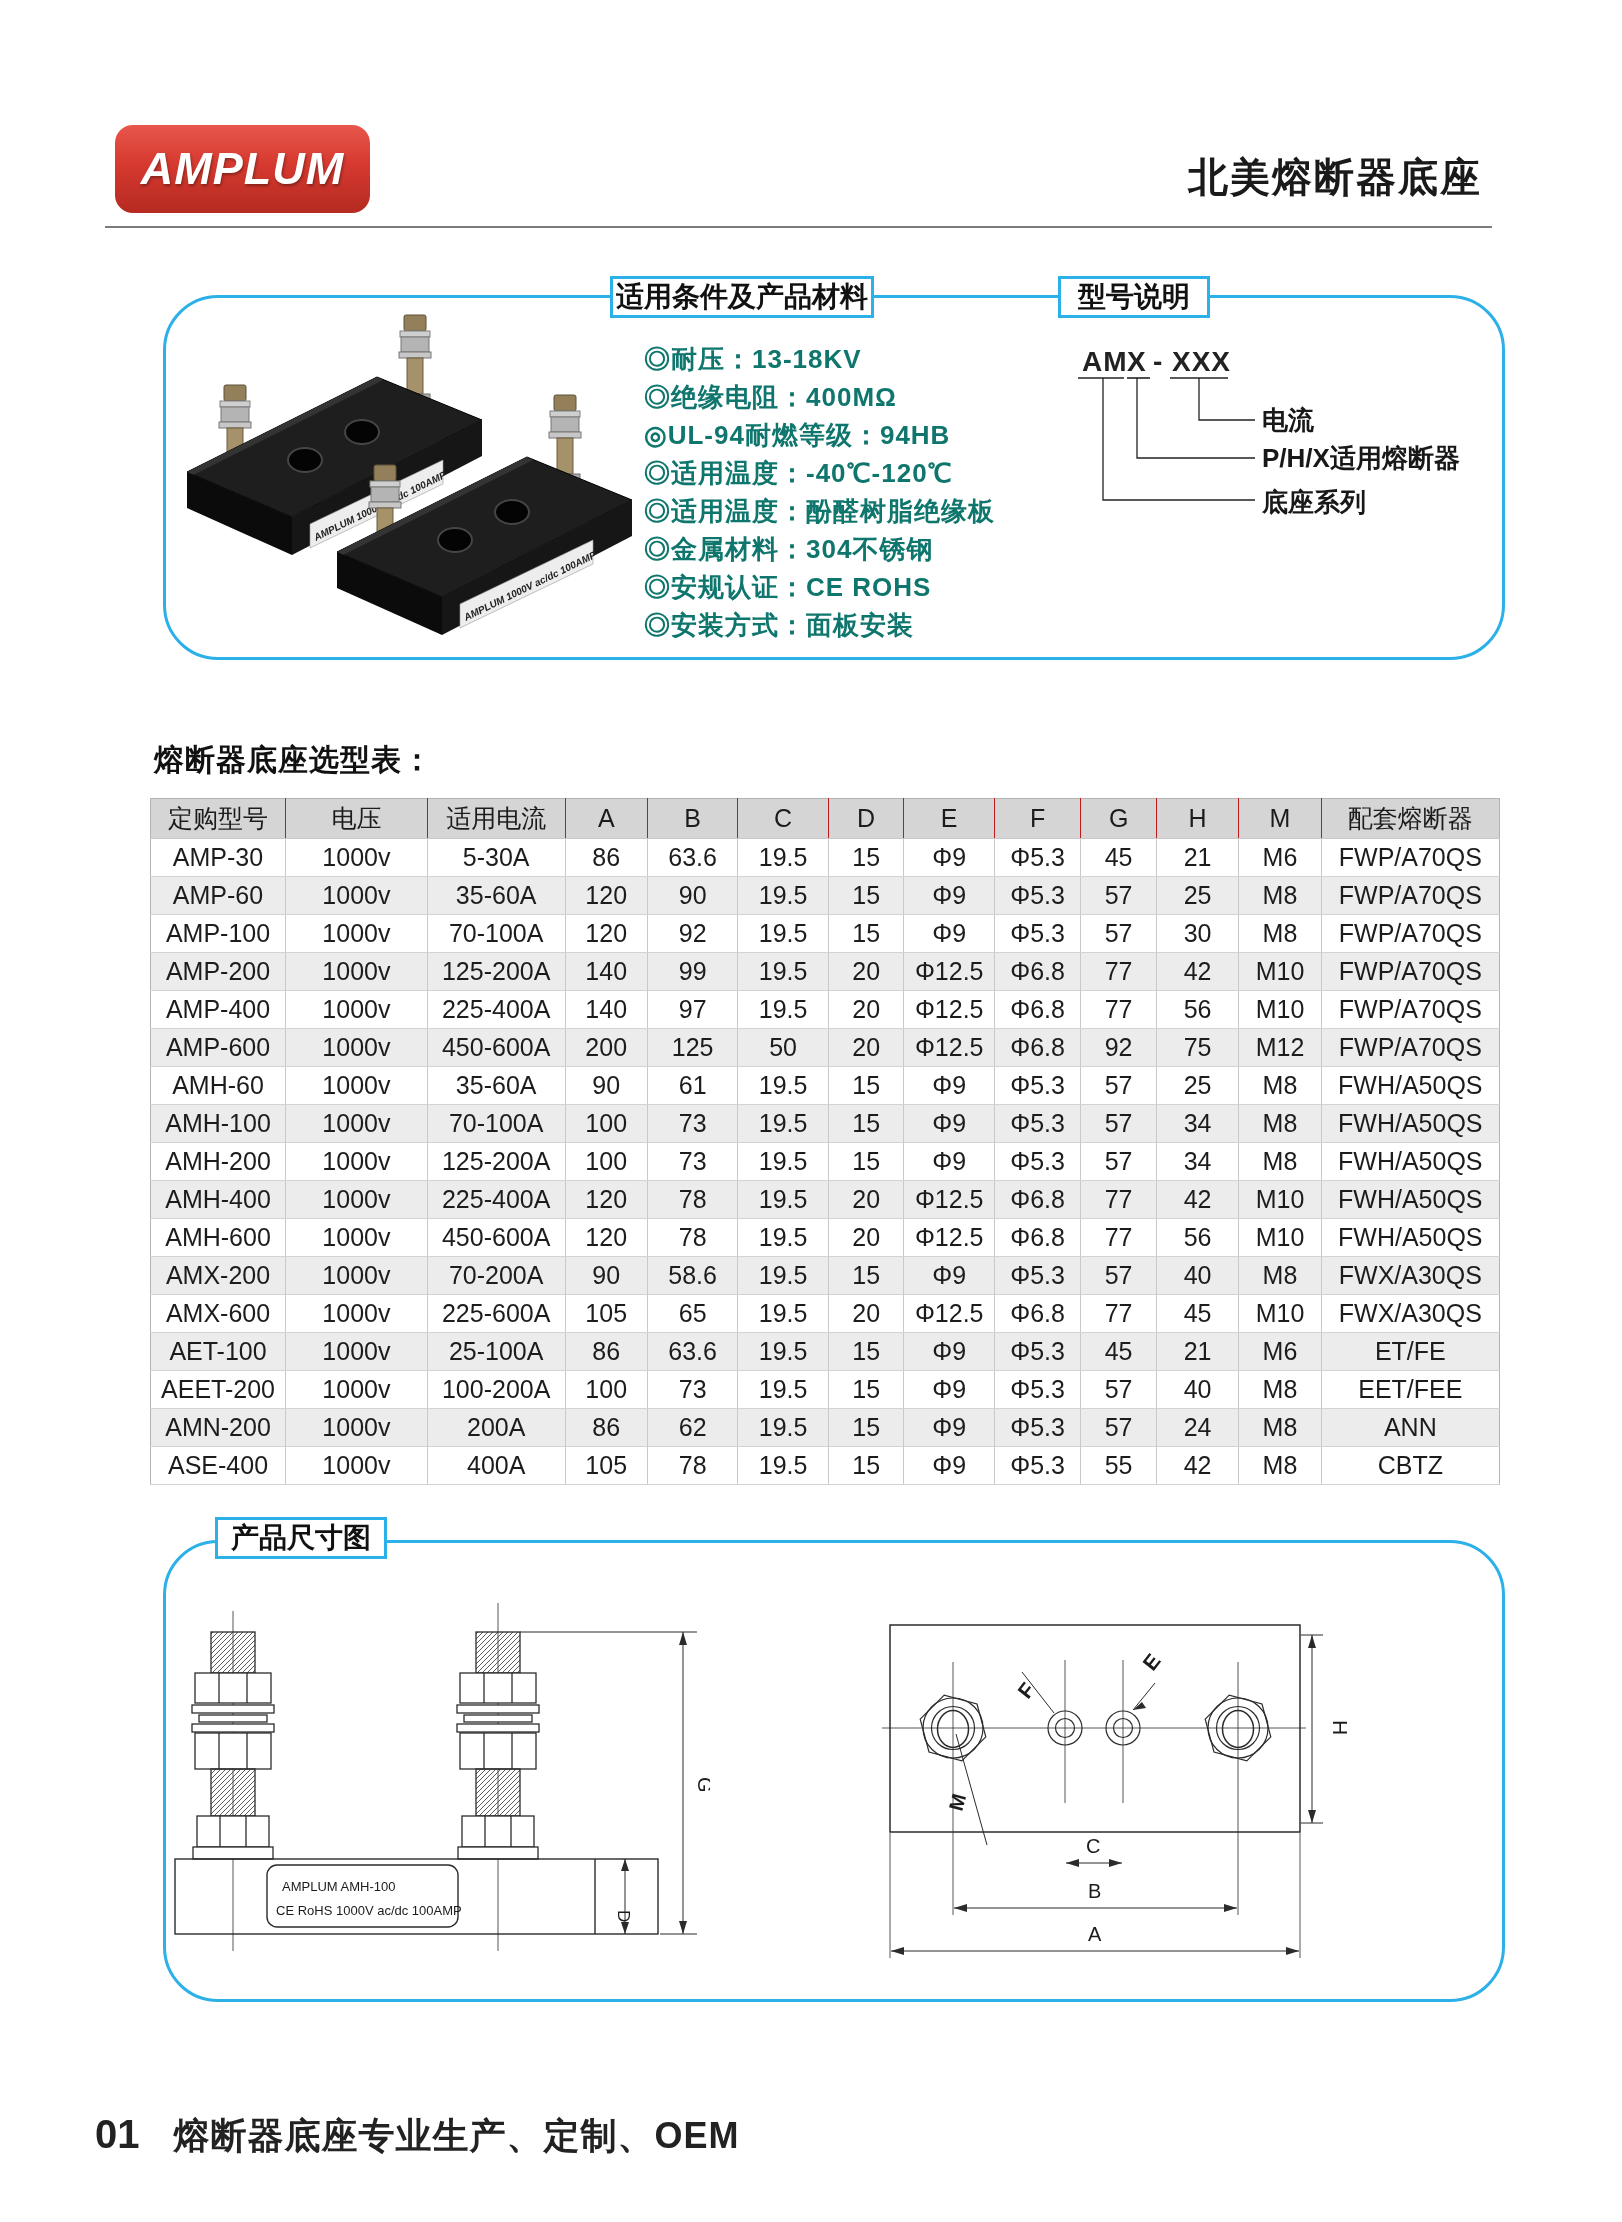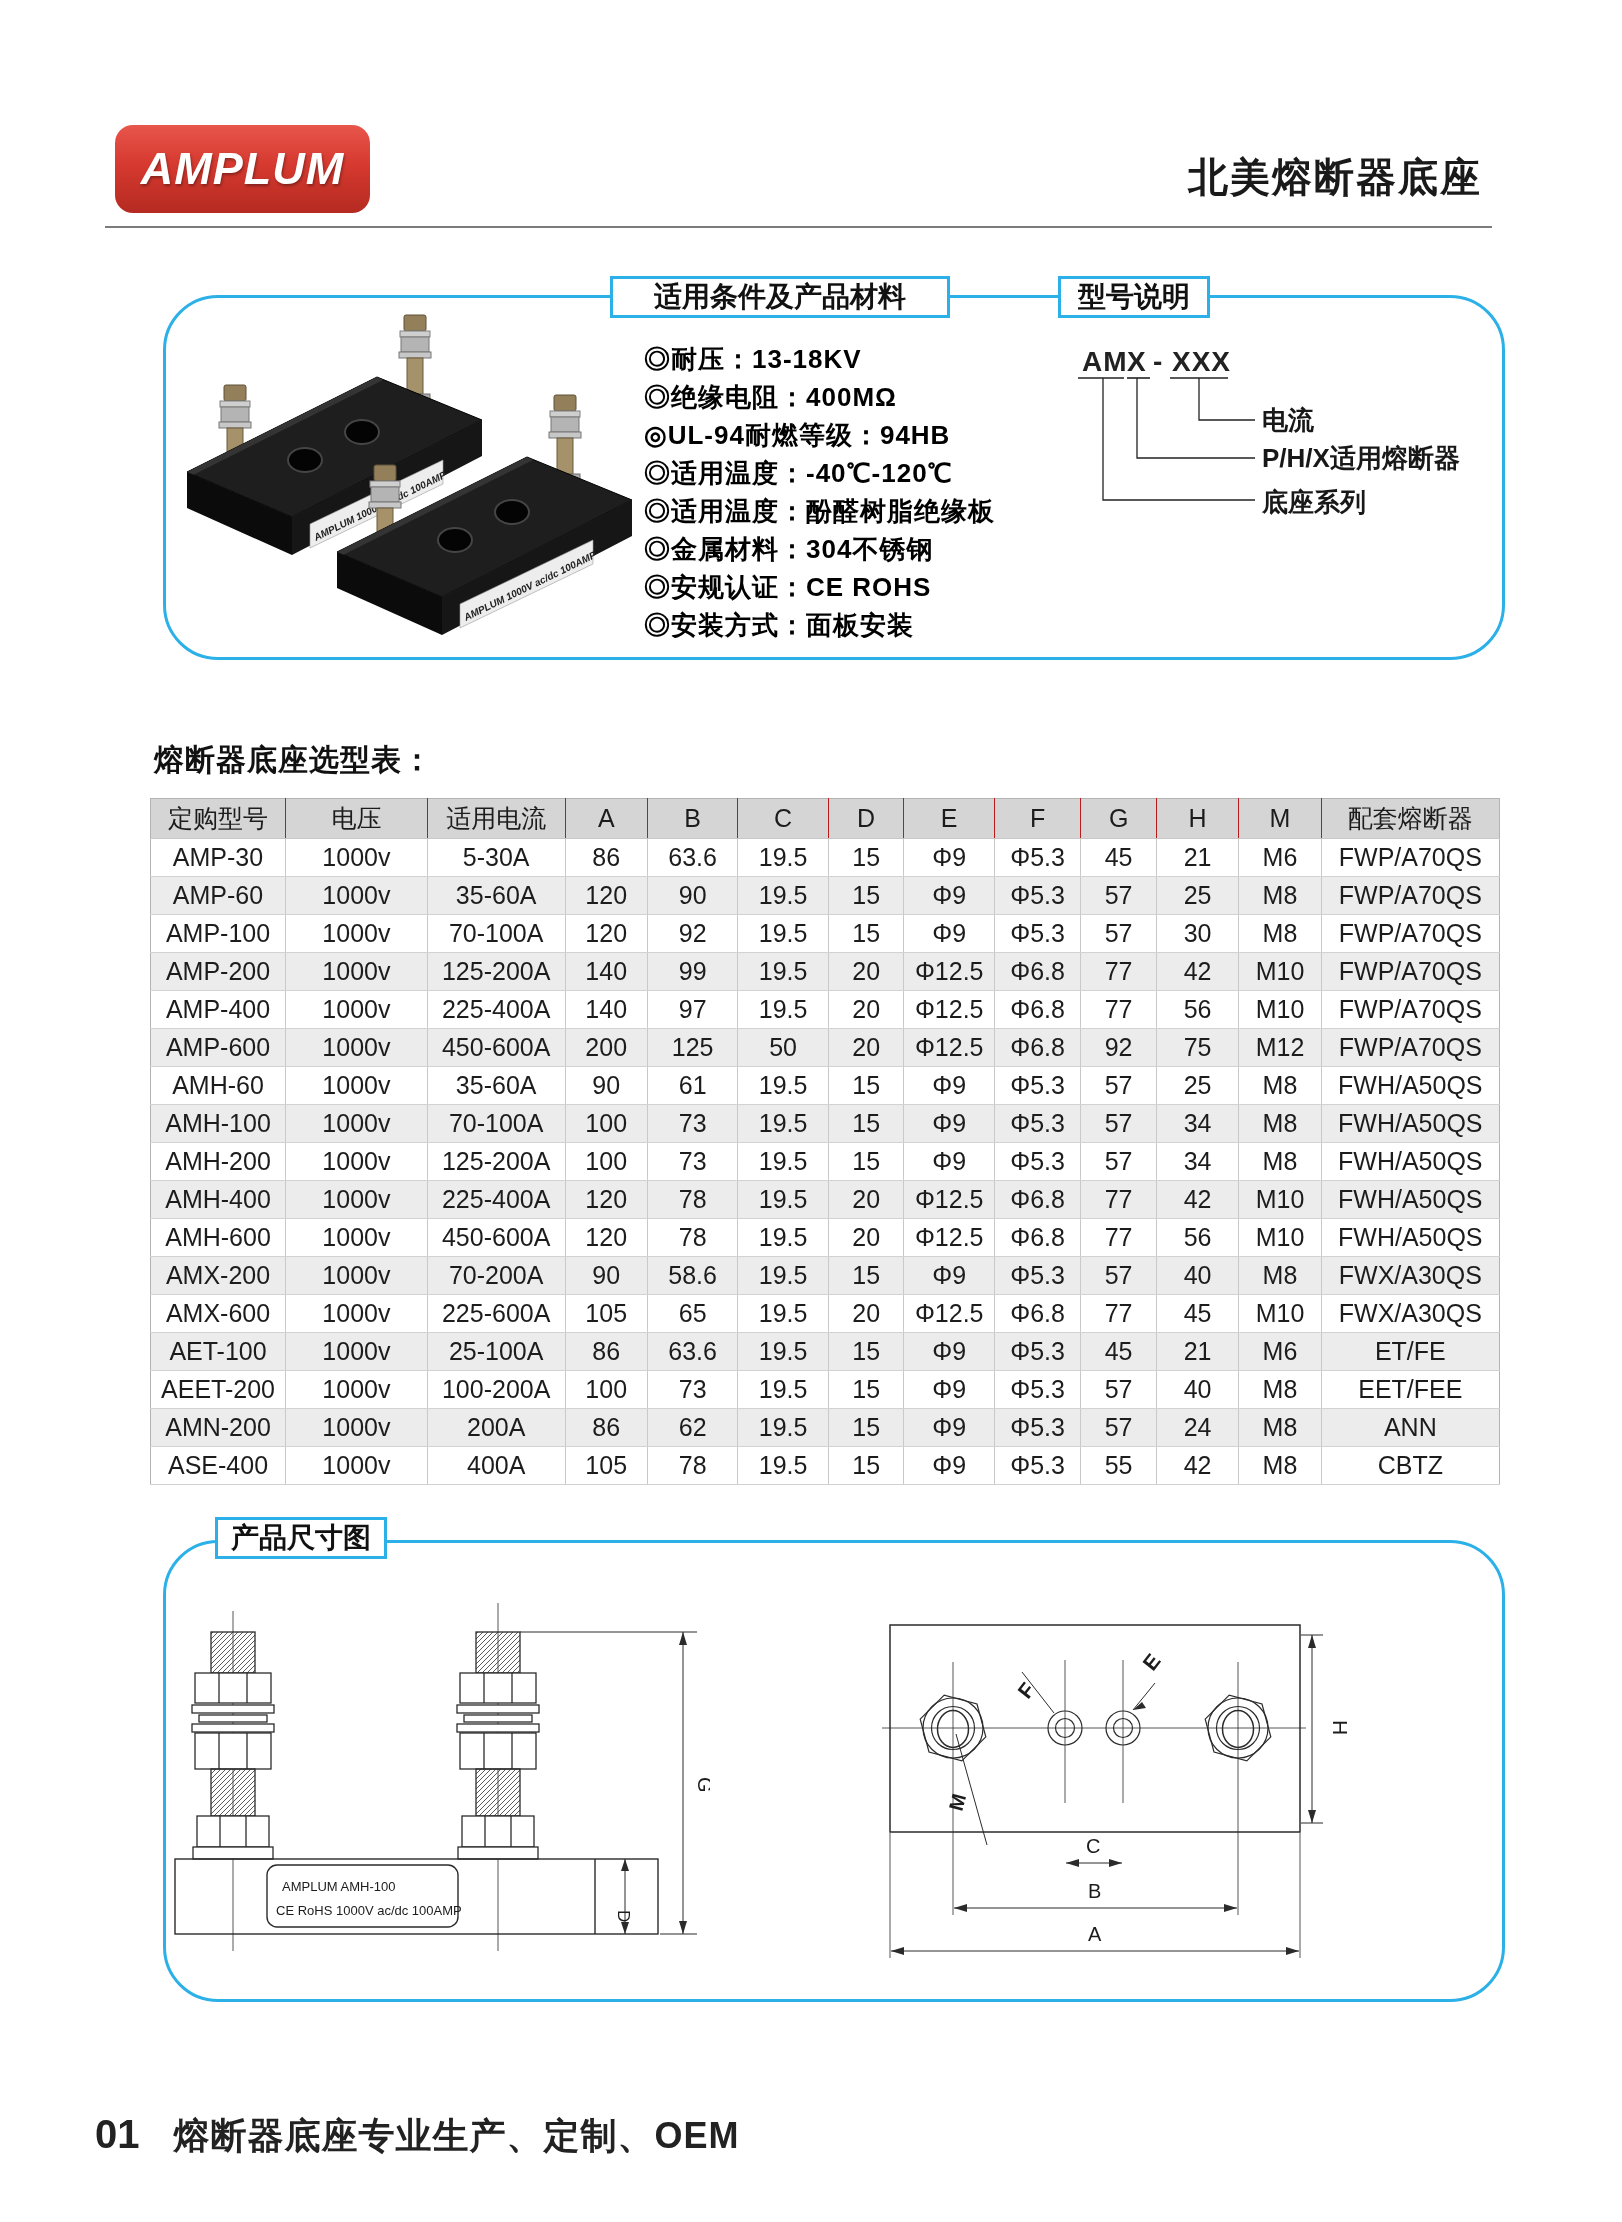--- a/index.html
+++ b/index.html
@@ -17,27 +17,27 @@
   .header-rule { position:absolute; left:105px; top:226px; width:1387px; height:2px; background:#7c7c7c; }
 
   
   .cyan-box { position:absolute; border:3px solid #2cb0e8; border-radius:55px; background:#ffffff; }
   .box-top { left:163px; top:295px; width:1342px; height:365px; }
   .box-dim { left:163px; top:1540px; width:1342px; height:462px; }
 
   .sec-header { position:absolute; background:#ffffff; border:3px solid #2cb0e8;
                 display:flex; align-items:center; justify-content:center;
                 font-size:28px; font-weight:bold; color:#111; z-index:3; }
-  .hdr-cond  { left:610px;  top:276px;  width:340px; height:42px; }
+  .hdr-cond  { left:610px;  top:276px;  width:264px; height:42px; }
   .hdr-model { left:1058px; top:276px;  width:152px; height:42px; }
   .hdr-dim   { left:215px;  top:1517px; width:172px; height:42px; }
 
   
   .spec-list { position:absolute; left:644px; top:340px; z-index:2; }
-  .spec-item { font-size:26px; font-weight:600; color:#000000; height:38px; line-height:38px; letter-spacing:1px; }
+  .spec-item { font-size:26px; font-weight:600; color:#0f766e; height:38px; line-height:38px; letter-spacing:1px; }
 
   
   .code-part { position:absolute; font-size:28px; font-weight:600; color:#222; letter-spacing:1px; z-index:2; }
   .model-label { position:absolute; font-size:26px; font-weight:600; color:#181818; height:32px; line-height:32px; z-index:2; }
   .svg-abs { position:absolute; z-index:2; }
 
   
   .table-title { position:absolute; left:154px; top:740px; font-size:30px; font-weight:bold; color:#111; letter-spacing:1px; }
   table.sel { position:absolute; left:150px; top:798px; width:1350px; border-collapse:collapse;
               font-size:25px; color:#1c1c1c; table-layout:fixed; border:1px solid #b3b3b3; }

